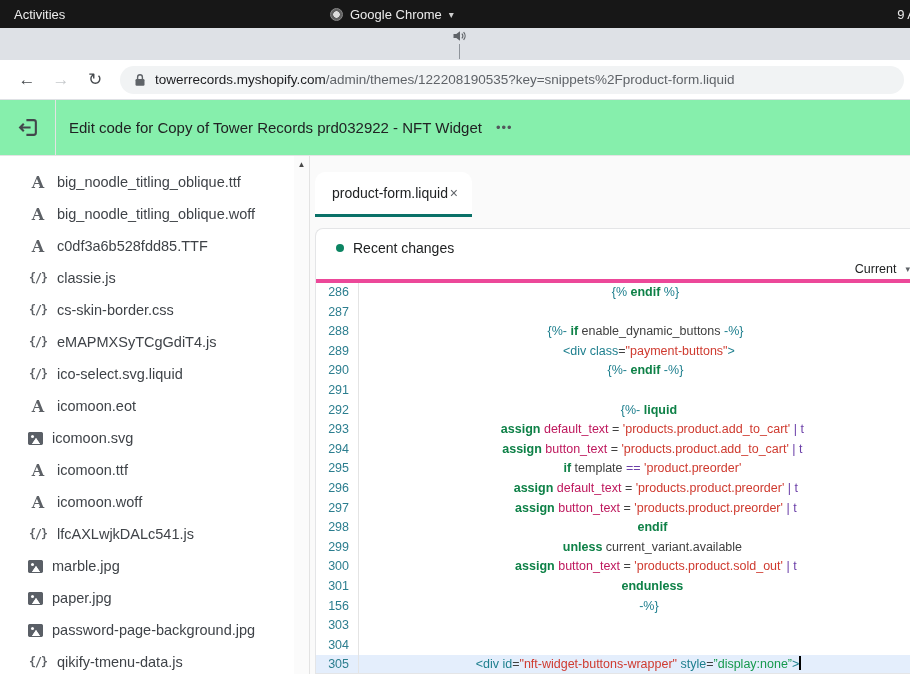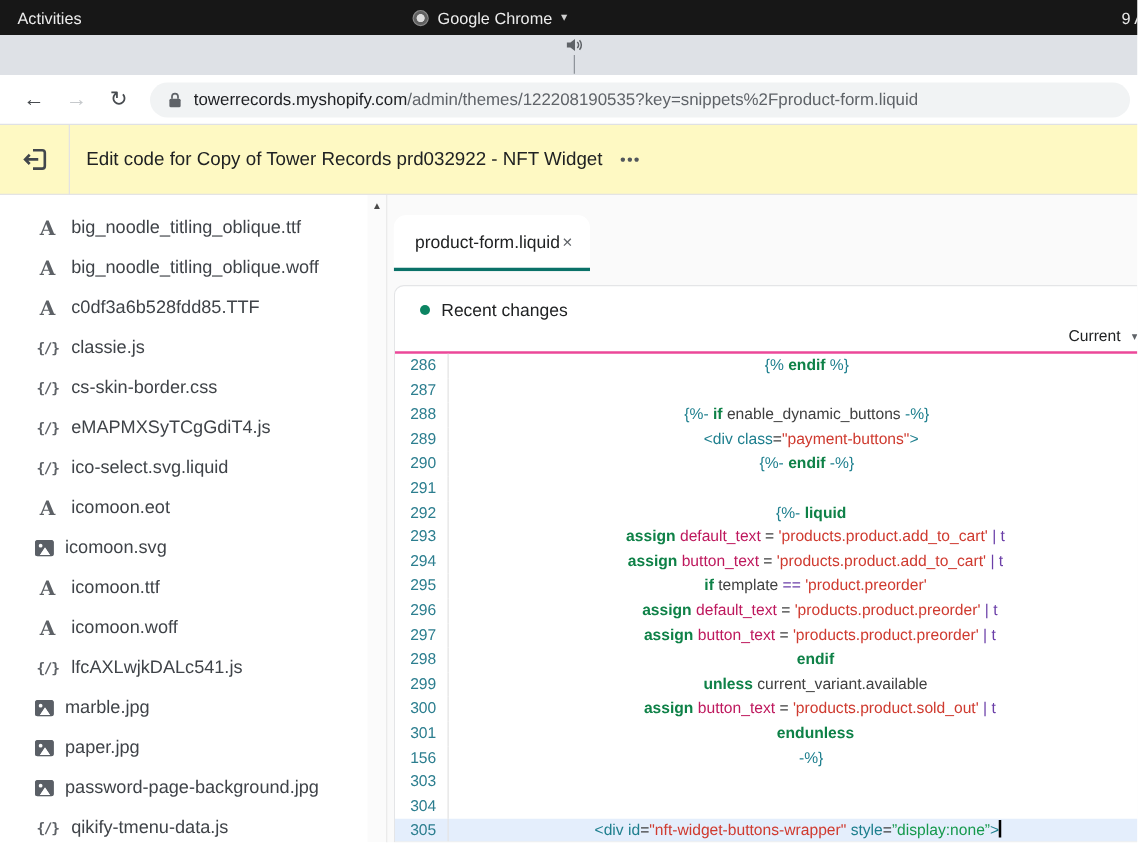--- a/index.html
+++ b/index.html
@@ -46,21 +46,21 @@
     display:flex; align-items:center; padding:0 6px 0 12px; gap:4px; }
   .nav-btn { width:30px; text-align:center; font-size:17px; color:#474b4f; }
   .nav-btn.disabled { color:#c6c9cc; }
   .url-pill { flex:1; height:28px; background:#f1f3f4; border-radius:14px;
     display:flex; align-items:center; padding:0 14px; gap:9px; margin-left:6px; min-width:0; }
   .url-text { font-size:13.5px; white-space:nowrap; overflow:hidden; }
   .url-host { color:#202124; }
   .url-path { color:#5f6368; }
 
   
-  .page-header { height:56px; background:#fef9c3; border-bottom:1px solid #e4e4e4;
+  .page-header { height:56px; background:#86efac; border-bottom:1px solid #e4e4e4;
     display:flex; align-items:center; }
   .exit-btn { margin:0 16px 0 18px; display:flex; }
   .header-vdiv { width:1px; height:56px; background:#e3e3e3; }
   .page-title { margin-left:13px; font-size:15px; color:#202223; }
   .dots-menu { margin-left:14px; color:#52575c; font-size:13px; letter-spacing:1px; }
 
   
   .content { display:flex; height:518px; }
 
   
@@ -83,21 +83,21 @@
   
   .editor-area { flex:1; background:#fafafa; min-width:0; position:relative; }
   .ed-tab { margin:16px 0 0 5px; width:157px; height:45px; background:#fff;
     border-radius:10px 10px 0 0; border-bottom:3px solid #0a7168;
     display:flex; align-items:center; }
   .ed-tab-label { font-size:14px; color:#202223; padding-left:17px; flex:1; }
   .ed-tab-close { color:#5f6368; font-size:14px; margin-right:14px; }
   .ed-panel { margin-left:5px; height:446px; background:#fff;
     border:1px solid #e4e5e7; border-right:none; border-radius:8px 0 0 0;
     margin-top:11px; overflow:hidden; }
-  .recent { height:54px; border-bottom:2px solid #ec4899; padding:11px 0 0 20px; }
+  .recent { height:54px; border-bottom:4px solid #ec4899; padding:11px 0 0 20px; }
   .recent-row1 { display:flex; align-items:center; gap:9px; }
   .recent-dot { width:8px; height:8px; border-radius:50%; background:#0c8462; }
   .recent-label { font-size:14px; color:#202223; }
   .version-row { margin:6px 0 0 17px; display:flex; align-items:center; gap:9px;justify-content:flex-end; }
   .version-label { font-size:12.5px; color:#202223; }
   .version-caret { font-size:9px; color:#5f6368; }
 
   
   .code { font-family:Liberation Sans, sans-serif; font-size:12.5px; }
   .code-row { display:flex; height:19.6px; line-height:19.6px; white-space:pre; }

